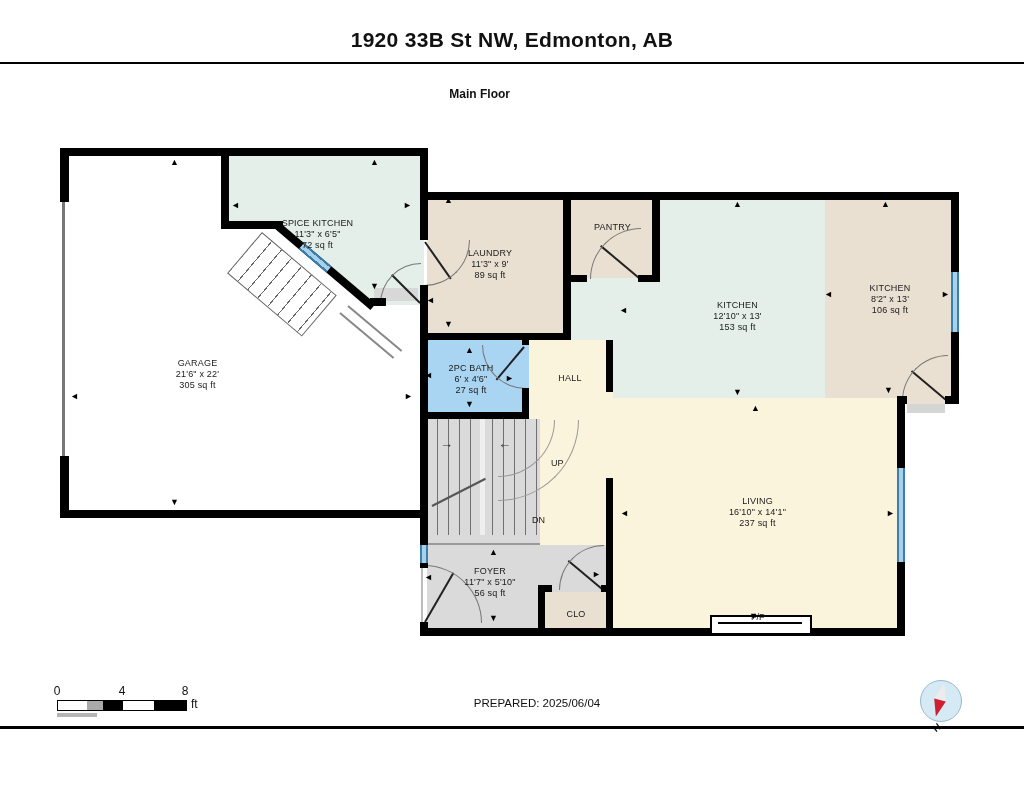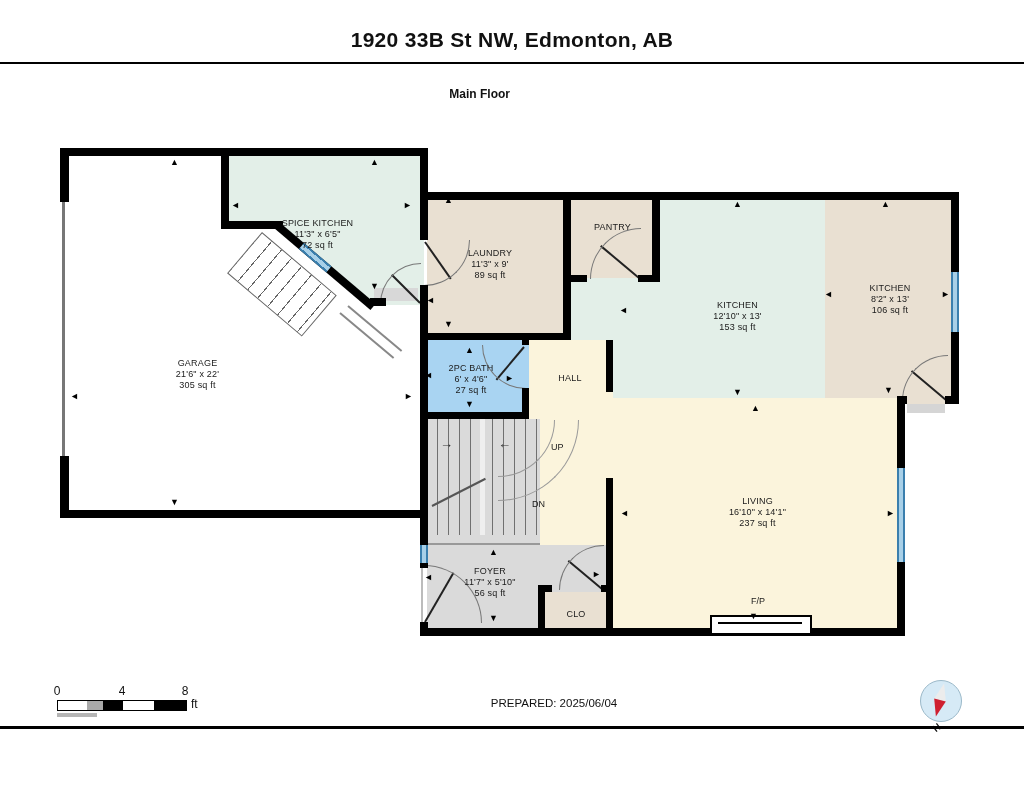--- a/index.html
+++ b/index.html
@@ -13,29 +13,29 @@
   
   .fill{position:absolute;z-index:1;}
   .w{position:absolute;background:#000;z-index:5;}
   .win{position:absolute;z-index:6;background:linear-gradient(90deg,#3a7fae 0 25%,#a8d0e8 25% 75%,#3a7fae 75% 100%);}
   .leaf{position:absolute;height:2px;background:#222;transform-origin:left center;z-index:4;}
   .arc{position:absolute;z-index:4;background:transparent;}
   .thin{position:absolute;background:#888;z-index:3;}
   .rlabel{position:absolute;text-align:center;font-size:9px;line-height:11px;z-index:8;letter-spacing:0.2px;color:#1a1a1a;}
   .rlabel .nm{font-size:9px;}
   .arr{position:absolute;font-size:9px;line-height:9px;color:#000;z-index:8;}
-  .stairtxt{position:absolute;font-size:9px;z-index:8;color:#1a1a1a;}
+  .stairtxt{position:absolute;font-size:9px;z-index:8;color:#1a1a1a;margin-top:16px;}
   .flightarrow{position:absolute;font-size:13px;z-index:4;color:#333;}
   
   .scalenum{position:absolute;font-size:12px;width:12px;text-align:center;}
   .scalebar{position:absolute;left:57px;top:700px;width:128px;height:9px;border:1px solid #000;z-index:2;
     background:linear-gradient(90deg,#fff 0 23%,#a9a9a9 23% 35%,#000 35% 51%,#fff 51% 75%,#000 75% 100%);}
   .subbar{position:absolute;left:57px;top:713px;width:40px;height:4px;background:#b5b5b5;}
   .ftlbl{position:absolute;left:191px;top:697px;font-size:12px;}
-  .prepared{position:absolute;left:444px;top:697px;width:220px;text-align:center;font-size:11.5px;}
+  .prepared{position:absolute;left:427px;top:697px;width:220px;text-align:center;font-size:11.5px;}
   .compass-circle{position:absolute;left:920px;top:680px;width:40px;height:40px;border-radius:50%;
     background:#d6eaf6;border:1px solid #9bb9c9;z-index:2;}
   .needle{position:absolute;left:940px;top:700px;width:0;height:0;z-index:3;}
   .tri-up{position:absolute;left:-6px;top:-17px;width:0;height:0;border-left:6px solid transparent;
     border-right:6px solid transparent;border-bottom:17px solid #ececec;transform:rotate(14deg);transform-origin:50% 100%;}
   .tri-dn{position:absolute;left:-6px;top:0;width:0;height:0;border-left:6px solid transparent;
     border-right:6px solid transparent;border-top:17px solid #cf2030;transform:rotate(14deg);transform-origin:50% 0%;}
   .north{position:absolute;left:933px;top:722px;font-size:10px;font-weight:bold;transform:rotate(-38deg);}
   .disclaimer{position:absolute;left:34px;top:732px;width:960px;font-size:11px;color:#222;}
 </style>

